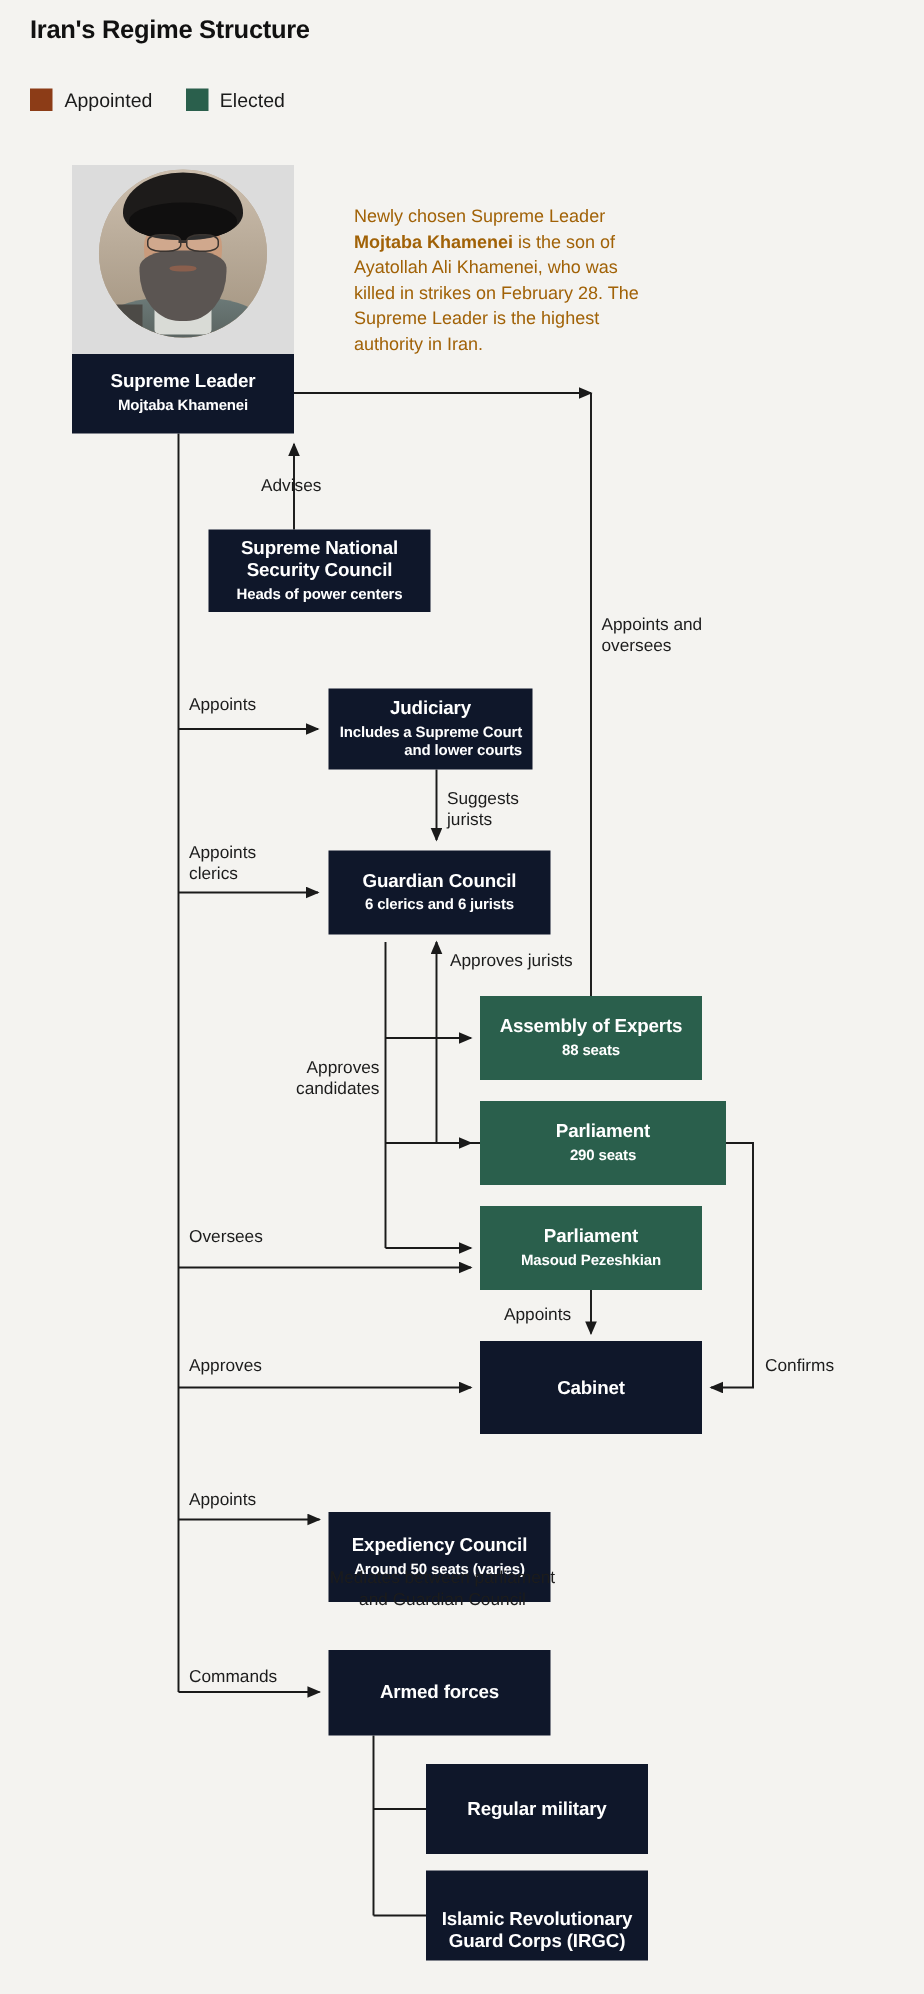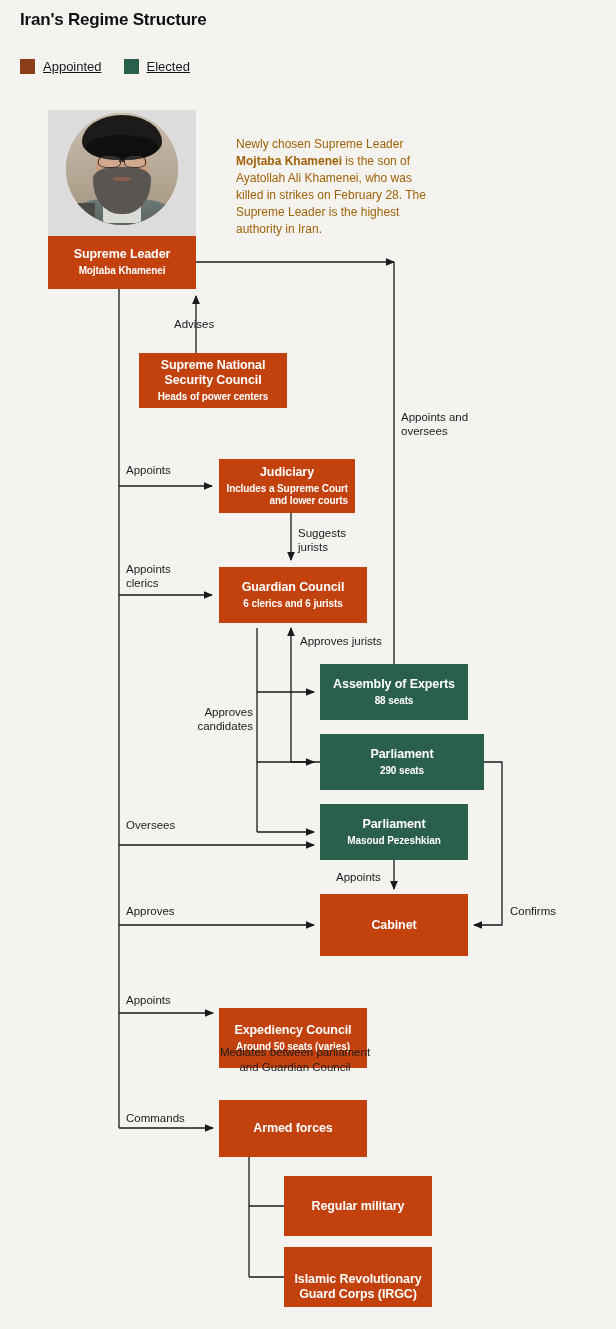--- a/index.html
+++ b/index.html
@@ -10,41 +10,41 @@
     color:#111111;
     -webkit-font-smoothing:antialiased;
   }
   #root{position:relative;width:616px;height:1329px;overflow:hidden;}
 
   
   .title{
     position:absolute;left:20px;top:10px;
     font-size:17px;font-weight:700;letter-spacing:-0.2px;color:#111;
   }
-  .legend{position:absolute;left:20px;top:59px;display:flex;align-items:center;gap:22px;text-decoration:underline;}
+  .legend{position:absolute;left:20px;top:59px;display:flex;align-items:center;gap:22px;}
   .legend-item{display:flex;align-items:center;gap:8px;font-size:13px;color:#1a1a1a;}
   .swatch{width:15px;height:15px;display:block;}
 
   
   svg.links{position:absolute;left:0;top:0;width:616px;height:1329px;pointer-events:none;}
 
   
   .elabel{
     position:absolute;font-size:11.5px;line-height:1.25;color:#1c1c1c;white-space:pre-line;
   }
 
   
   .node{
     position:absolute;box-sizing:border-box;
     display:flex;flex-direction:column;align-items:center;justify-content:center;
     color:#ffffff;text-align:center;padding:4px 6px;
   }
   .node .nt{font-size:12.5px;font-weight:700;line-height:1.2;letter-spacing:-0.1px;}
   .node .ns{font-size:10px;font-weight:600;line-height:1.25;margin-top:3px;letter-spacing:-0.1px;}
-  .appointed{background:#c2410c;}
+  .appointed{background:#0f172a;}
   .elected{background:#2a5f4c;}
 
   
   .photo-frame{position:absolute;background:#dcdcdc;overflow:hidden;}
   .photo-circle{
     position:absolute;border-radius:50%;overflow:hidden;background:#b9a894;
   }
   .pc-room{position:absolute;left:0;top:0;width:100%;height:100%;
      background:linear-gradient(180deg,#cdbfae 0%, #b9ab99 45%, #a2937f 100%);}
   .pc-turban{position:absolute;left:14%;top:2%;width:72%;height:40%;

